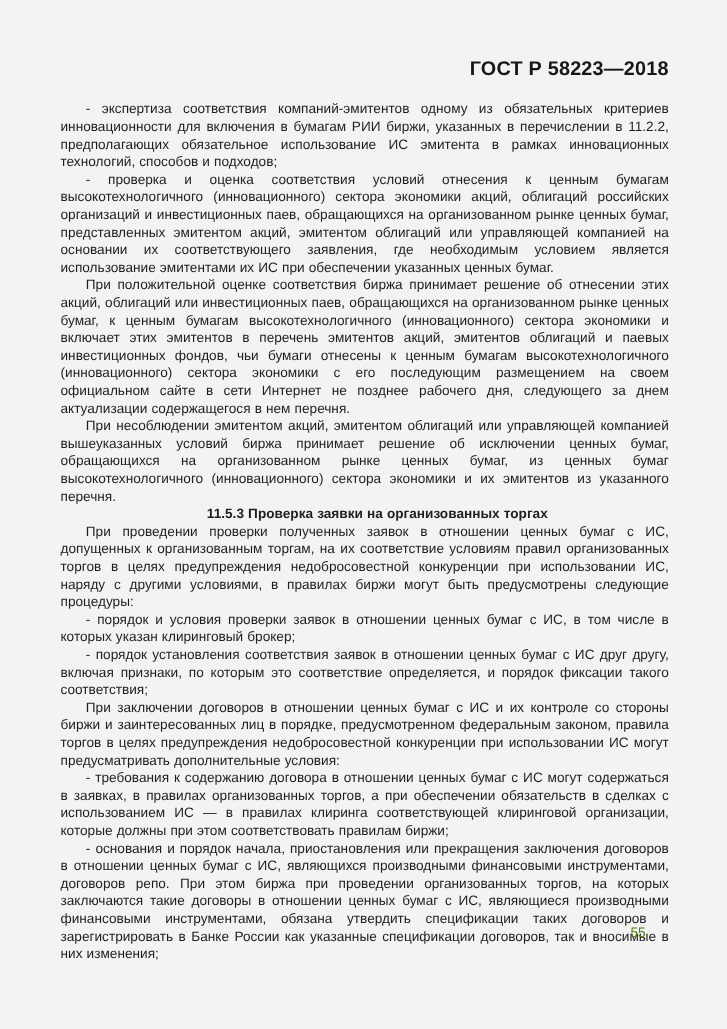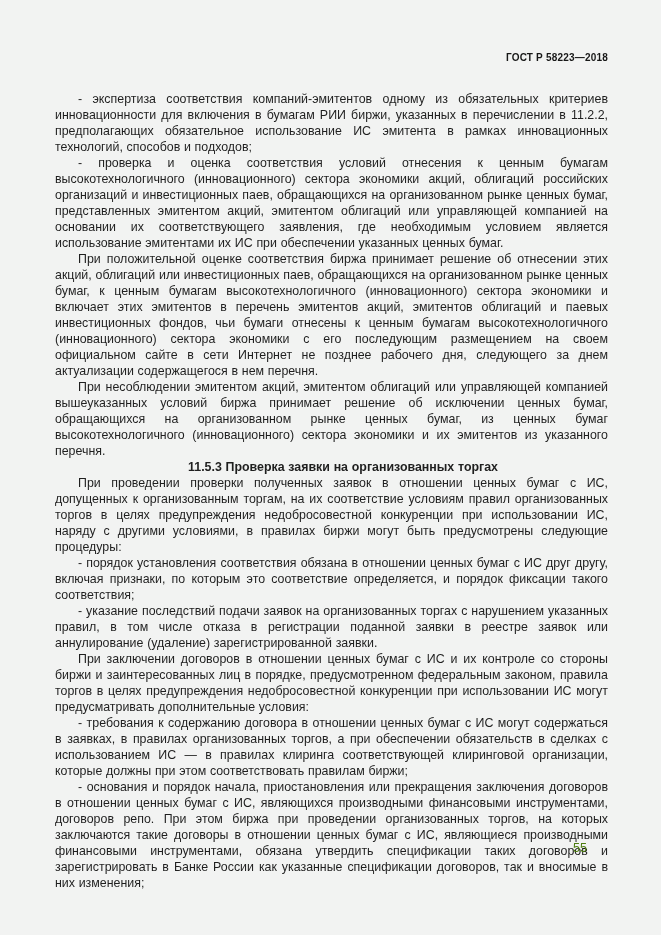--- a/index.html
+++ b/index.html
@@ -12,21 +12,21 @@
     position: relative;
     width: 661px; height: 935px;
     background: #f2f3f2;
     color: #1e1e1e;
     overflow: hidden;
     box-sizing: border-box;
   }
   .doc-header {
     position: absolute;
     top: 52px; right: 53px;
-    font-size: 10px;
+    font-size: 18px;
     font-weight: bold;
     letter-spacing: 0.2px;
     color: #171717;
   }
   .doc-body {
     position: absolute;
     top: 91px; left: 55px;
     width: 553px;
     font-size: 12.4px;
     line-height: 16px;
@@ -55,21 +55,21 @@
 <div class="page">
   <div class="doc-header">ГОСТ Р 58223—2018</div>
 
   <div class="doc-body" id="doc-body">
       <p class="item">- экспертиза соответствия компаний-эмитентов одному из обязательных критериев инновационности для включения в бумагам РИИ биржи, указанных в перечислении в 11.2.2, предполагающих обязательное использование ИС эмитента в рамках инновационных технологий, способов и подходов;</p>
       <p class="item">- проверка и оценка соответствия условий отнесения к ценным бумагам высокотехнологичного (инновационного) сектора экономики акций, облигаций российских организаций и инвестиционных паев, обращающихся на организованном рынке ценных бумаг, представленных эмитентом акций, эмитентом облигаций или управляющей компанией на основании их соответствующего заявления, где необходимым условием является использование эмитентами их ИС при обеспечении указанных ценных бумаг.</p>
       <p class="body">При положительной оценке соответствия биржа принимает решение об отнесении этих акций, облигаций или инвестиционных паев, обращающихся на организованном рынке ценных бумаг, к ценным бумагам высокотехнологичного (инновационного) сектора экономики и включает этих эмитентов в перечень эмитентов акций, эмитентов облигаций и паевых инвестиционных фондов, чьи бумаги отнесены к ценным бумагам высокотехнологичного (инновационного) сектора экономики с его последующим размещением на своем официальном сайте в сети Интернет не позднее рабочего дня, следующего за днем актуализации содержащегося в нем перечня.</p>
       <p class="body">При несоблюдении эмитентом акций, эмитентом облигаций или управляющей компанией вышеуказанных условий биржа принимает решение об исключении ценных бумаг, обращающихся на организованном рынке ценных бумаг, из ценных бумаг высокотехнологичного (инновационного) сектора экономики и их эмитентов из указанного перечня.</p>
       <p class="heading">11.5.3 Проверка заявки на организованных торгах</p>
       <p class="body">При проведении проверки полученных заявок в отношении ценных бумаг с ИС, допущенных к организованным торгам, на их соответствие условиям правил организованных торгов в целях предупреждения недобросовестной конкуренции при использовании ИС, наряду с другими условиями, в правилах биржи могут быть предусмотрены следующие процедуры:</p>
-      <p class="item">- порядок установления соответствия обязана в отношении ценных бумаг с ИС друг другу, включая признаки, по которым это соответствие определяется, и порядок фиксации такого соответствия;</p>
-      <p class="item">- указание последствий подачи заявок на организованных торгах с нарушением указанных правил, в том числе отказа в регистрации поданной заявки в реестре заявок или аннулирование (удаление) зарегистрированной заявки.</p>
+      <p class="item">- порядок и условия проверки заявок в отношении ценных бумаг с ИС, в том числе в которых указан клиринговый брокер;</p>
+      <p class="item">- порядок установления соответствия заявок в отношении ценных бумаг с ИС друг другу, включая признаки, по которым это соответствие определяется, и порядок фиксации такого соответствия;</p>
       <p class="body">При заключении договоров в отношении ценных бумаг с ИС и их контроле со стороны биржи и заинтересованных лиц в порядке, предусмотренном федеральным законом, правила торгов в целях предупреждения недобросовестной конкуренции при использовании ИС могут предусматривать дополнительные условия:</p>
       <p class="item">- требования к содержанию договора в отношении ценных бумаг с ИС могут содержаться в заявках, в правилах организованных торгов, а при обеспечении обязательств в сделках с использованием ИС — в правилах клиринга соответствующей клиринговой организации, которые должны при этом соответствовать правилам биржи;</p>
       <p class="item">- основания и порядок начала, приостановления или прекращения заключения договоров в отношении ценных бумаг с ИС, являющихся производными финансовыми инструментами, договоров репо. При этом биржа при проведении организованных торгов, на которых заключаются такие договоры в отношении ценных бумаг с ИС, являющиеся производными финансовыми инструментами, обязана утвердить спецификации таких договоров и зарегистрировать в Банке России как указанные спецификации договоров, так и вносимые в них изменения;</p>
     </div>
 
   <div class="page-number">55</div>
 </div>
 
 </body></html>

